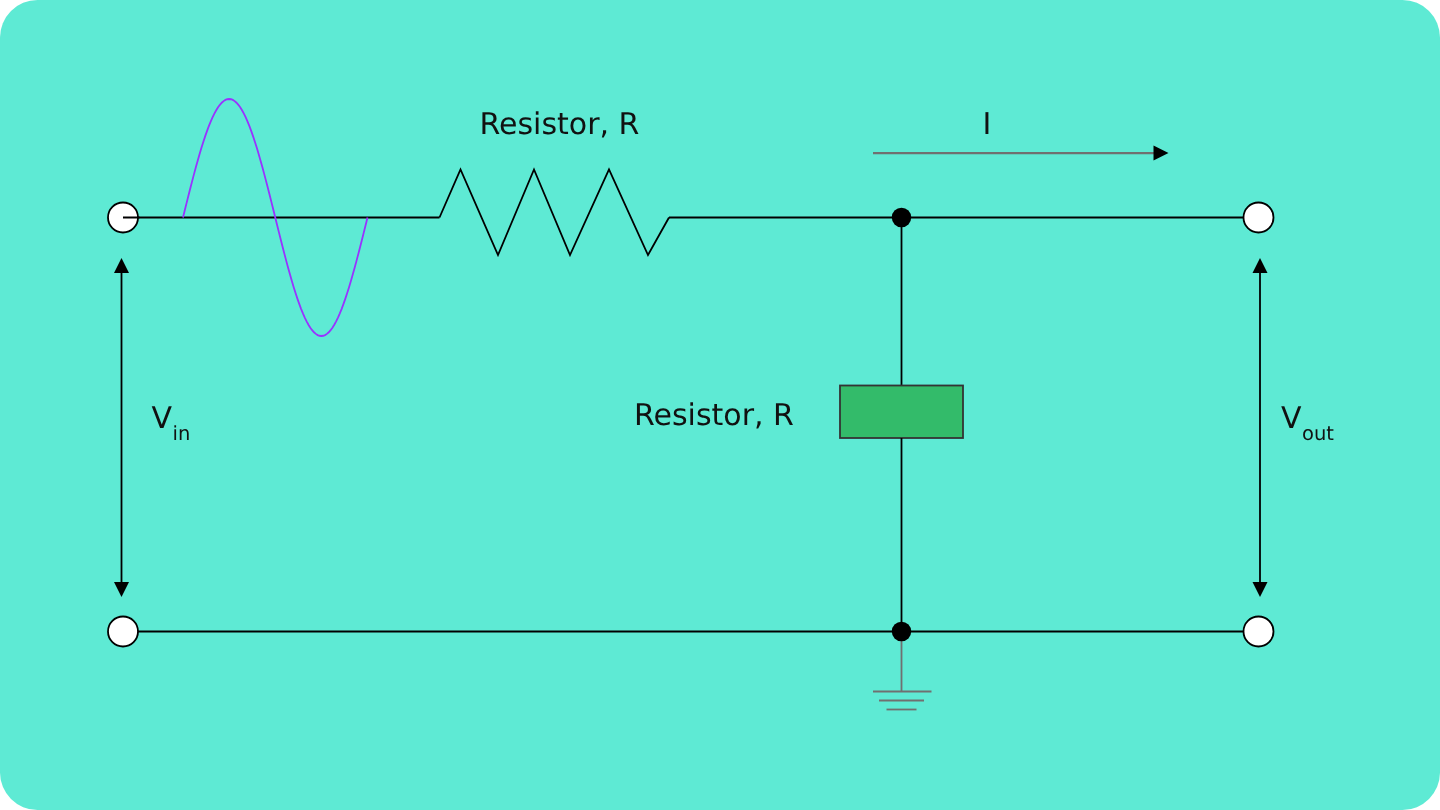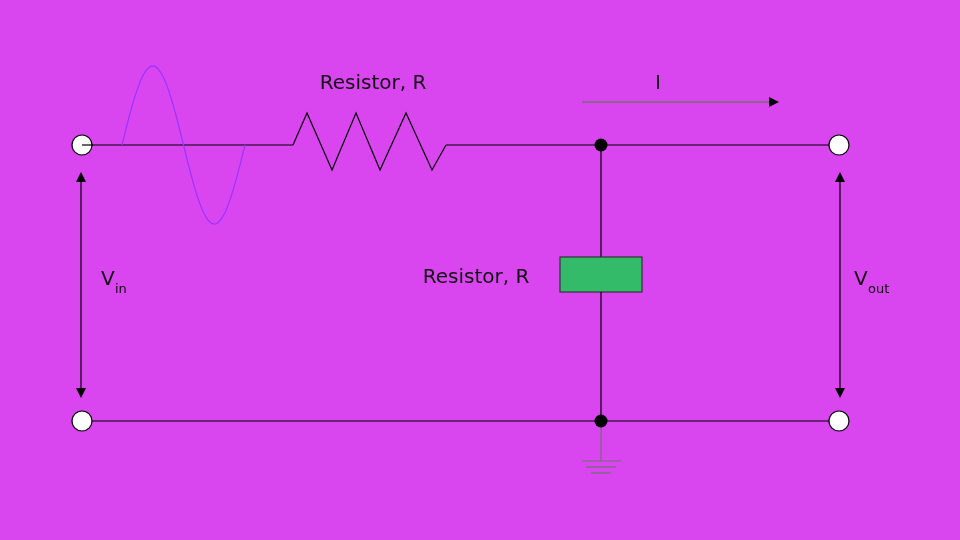--- a/index.html
+++ b/index.html
@@ -1,16 +1,16 @@
 <!DOCTYPE html>
 <html><head>
   <meta charset="utf-8">
   <style>
     html, body { margin: 0; padding: 0; background: #ffffff; }
-    #stage { position: relative; width: 960px; height: 540px; overflow: hidden; background: #d946ef; }
+    #stage { position: relative; width: 960px; height: 540px; overflow: hidden; background: #5eead4; border-radius: 25px; }
     svg { position: absolute; left: 0; top: 0; }
     .wire { stroke: #000000; stroke-width: 1.2; fill: none; }
     .gray { stroke: #707070; }
     .label { font-family: "DejaVu Sans", sans-serif; fill: #111111; }
   </style>
 </head>
 <body>
 
 <div id="stage">
   <svg width="960" height="540" viewBox="0 0 960 540">

